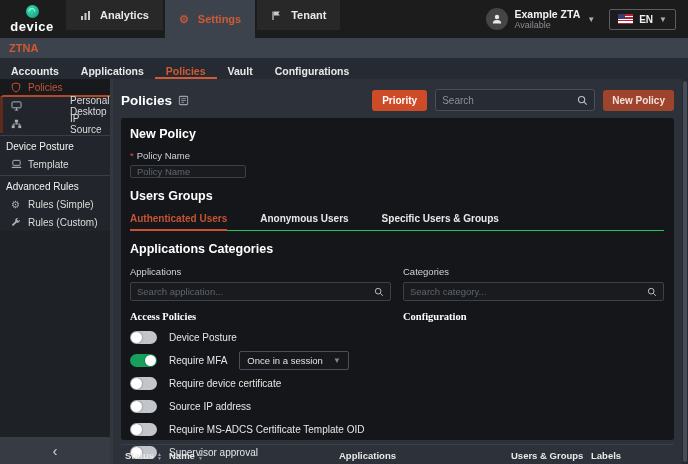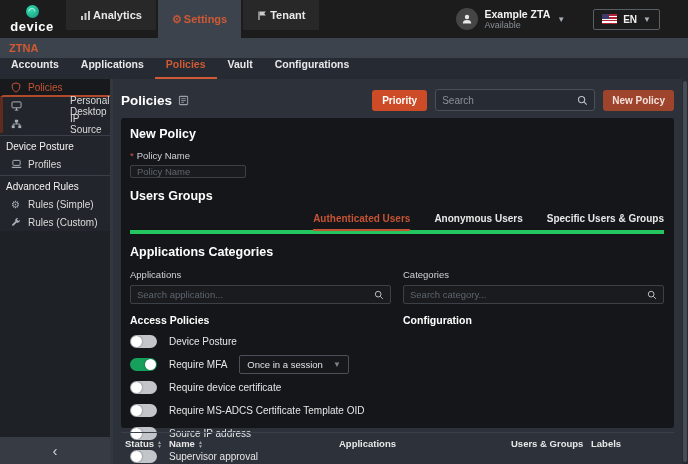--- a/index.html
+++ b/index.html
@@ -8,42 +8,42 @@
   .app { width:688px; height:464px; display:flex; flex-direction:column; position:relative; }
 
   
   .topbar { height:38px; background:#1c1c1c; display:flex; align-items:flex-start; flex:none; }
   .logo { width:64px; height:38px; display:flex; flex-direction:column; align-items:center; justify-content:center; gap:1px; }
   .logo-mark { width:13px; height:13px; border-radius:50%;
                background:radial-gradient(circle at 35% 35%, #35e0b0, #148f7a);
                display:flex; align-items:center; justify-content:center;
                color:#fff; font-size:9px; line-height:9px; }
   .logo-text { color:#fff; font-weight:bold; font-size:13px; letter-spacing:.5px; }
-  .tab { height:30px; display:flex; align-items:center; gap:2px; padding:0 14px;
+  .tab { height:30px; display:flex; align-items:center; gap:9px; padding:0 14px;
          background:#282828; color:#e8e8e8; font-size:11px; font-weight:bold; margin-left:2px; cursor:pointer; }
   .tab .ticon { font-size:11px; opacity:.85; display:flex; }
   .tab.active { height:38px; background:#3d434d; color:#cf5a33; }
-  .topbar-right { margin-left:auto; display:flex; align-items:center; gap:28px; padding-right:28px; height:38px; }
+  .topbar-right { margin-left:auto; display:flex; align-items:center; gap:14px; padding-right:12px; height:38px; }
   .userbox { display:flex; align-items:center; gap:7px; cursor:pointer; }
   .avatar { width:22px; height:22px; border-radius:50%; background:#454545; display:flex; align-items:center; justify-content:center; }
   .uname { color:#f2f2f2; font-size:10.5px; font-weight:bold; line-height:12px; }
   .ustatus { color:#8a8f96; font-size:9px; line-height:10px; }
   .chev { color:#aab0b8; font-size:8px; }
   .langbox { display:flex; align-items:center; gap:6px; border:1px solid #5a5f66; border-radius:2px;
              padding:4px 8px; cursor:pointer; }
   .flag { width:15px; height:10px; position:relative; flex:none;
           background:repeating-linear-gradient(#b22234 0 1.5px, #fff 1.5px 3px); }
   .flag::before { content:""; position:absolute; left:0; top:0; width:7px; height:5px; background:#3c3b6e; }
   .langcode { color:#f0f0f0; font-size:10px; font-weight:bold; }
 
   
   .ztna { height:20px; background:#3d434d; display:flex; align-items:center; padding-left:9px;
           color:#cf5a33; font-size:11px; font-weight:bold; flex:none;text-align:right; }
   .subnav { height:21px; background:#262b33; display:flex; align-items:flex-end; flex:none; }
-  .subnav-item { padding:0 11px 7px; font-size:10.5px; font-weight:bold; color:#e8e8e8;
+  .subnav-item { padding:0 11px 0; font-size:10.5px; font-weight:bold; color:#e8e8e8;
                  border-bottom:2px solid transparent; cursor:pointer; }
   .subnav-item.active { color:#cf5a33; border-bottom-color:#cf5a33; }
 
   
   .content { flex:1; display:flex; position:relative; min-height:0; }
   .vscroll { position:absolute; right:0; top:0; bottom:0; width:6px; background:#272b31; }
   .vscroll-thumb { position:absolute; left:1px; right:1px; top:2px; bottom:2px; background:#474d56; border-radius:3px; }
 
   
   .sidebar { width:113px; background:#22252b; display:flex; flex-direction:column; flex:none; border-right:3px solid #33383f; }
@@ -79,47 +79,47 @@
   
   .panel { flex:1; margin-top:5px; margin-bottom:4px; background:#141619; border-radius:3px;
            padding:9px 10px 8px 9px; display:flex; flex-direction:column; min-height:0; }
   .h1 { color:#fff; font-size:12.5px; font-weight:bold; }
   .field-label { display:flex; gap:3px; color:#cfd3d8; font-size:9.5px; margin-top:9px; }
   .req { color:#d9534f; }
   .text-input { width:116px; height:18px; margin-top:4px; background:#191b1f; border:1px solid #3c4147;
                 border-radius:2px; color:#dfe3e6; font-size:9.5px; font-family:inherit; padding:0 6px; outline:none; }
   .text-input::placeholder { color:#5f666e; }
   .sec-h { color:#fff; font-size:12.5px; font-weight:bold; margin-top:11px; }
-  .ptabs { display:flex; gap:24px; border-bottom:4px solid #22c55e; margin-top:8px;justify-content:flex-end; }
+  .ptabs { display:flex; gap:33px; border-bottom:1px solid #22c55e; margin-top:8px; }
   .ptab { font-size:10px; font-weight:bold; color:#e8e8e8; padding:2px 0 5px;
           border-bottom:2px solid transparent; margin-bottom:-1px; cursor:pointer; }
   .ptab.active { color:#c65333; border-bottom-color:#c65333; }
   .twocol { display:grid; grid-template-columns:1fr 1fr; column-gap:12px; }
   .col-label { color:#cfd3d8; font-size:9.5px; margin-top:10px; }
   .col-search { height:19px; margin-top:5px; border:1px solid #3c4147; border-radius:2px; background:#191b1f;
                 display:flex; align-items:center; padding:0 6px; }
   .col-search input { flex:1; background:transparent; border:none; outline:none; color:#dfe3e6;
                       font-size:9.5px; font-family:inherit; min-width:0; }
   .col-search input::placeholder { color:#5f666e; }
-  .mini-h { color:#fff; font-size:10.5px; font-weight:bold; margin-top:10px; }
+  .mini-h { color:#fff; font-size:10.5px; font-weight:bold; margin-top:10px;font-family:Liberation Serif, serif; }
   .toggles { margin-top:8px; display:flex; flex-direction:column; gap:9px; }
   .trow { display:flex; align-items:center; gap:12px; height:14px; }
   .switch { width:27px; height:13px; border-radius:7px; background:#c2c5c9; position:relative;
             cursor:pointer; flex:none; }
   .switch::after { content:""; position:absolute; top:1px; left:1px; width:11px; height:11px;
                    border-radius:50%; background:#fff; box-shadow:0 0 2px rgba(0,0,0,.5); }
   .switch.on { background:#16a05c; }
   .switch.on::after { left:auto; right:1px; }
   .tlabel { color:#e6e6e6; font-size:10px; }
   .select { display:flex; align-items:center; gap:10px; border:1px solid #4a5059; border-radius:2px;
             height:19px; padding:0 7px; color:#dfe3e6; font-size:9.5px; cursor:pointer; background:#16181c; }
   .select .chev { font-size:8px; color:#7d838c; }
 
   
-  .table-head { height:32px; flex:none; position:relative; border-top:1px solid #3a4049;
+  .table-head { height:20px; flex:none; position:relative; border-top:1px solid #3a4049;
                 color:#e8e8e8; font-size:9.5px; font-weight:bold; }
   .th { position:absolute; top:5px; display:flex; align-items:center; gap:3px; }
   .sort { display:flex; flex-direction:column; line-height:4px; font-size:5px; color:#9aa0a8; cursor:pointer; }
   svg { display:block; }
 </style>
 </head>
 <body>
 
 <div class="app">
 
@@ -218,21 +218,21 @@
       </div>
       <div class="side-div"></div>
       <div class="side-section">Device Posture</div>
       <div class="side-item">
         <span class="sicon">
           <svg width="11" height="10" viewBox="0 0 12 11">
               <rect x="2" y="1.5" width="8" height="5.5" rx="0.8" fill="none" stroke="currentColor" stroke-width="1.1"></rect>
               <path d="M0.8 9.2h10.4" stroke="currentColor" stroke-width="1.3"></path>
             </svg>
         </span>
-        <span>Profiles</span>
+        <span>Template</span>
       </div>
       <div class="side-div"></div>
       <div class="side-section">Advanced Rules</div>
       <div class="side-item">
         <span class="sicon">⚙</span>
         <span>Rules (Simple)</span>
       </div>
       <div class="side-item">
         <span class="sicon">
           <svg width="10" height="10" viewBox="0 0 12 12">
@@ -334,25 +334,25 @@
               <span>Once in a session</span>
               <span class="chev">▼</span>
             </div>
           </div>
           <div class="trow">
             <div class="switch"></div>
             <span class="tlabel">Require device certificate</span>
           </div>
           <div class="trow">
             <div class="switch"></div>
+            <span class="tlabel">Source IP address</span>
+          </div>
+          <div class="trow">
+            <div class="switch"></div>
             <span class="tlabel">Require MS-ADCS Certificate Template OID</span>
-          </div>
-          <div class="trow">
-            <div class="switch"></div>
-            <span class="tlabel">Source IP address</span>
           </div>
           <div class="trow">
             <div class="switch"></div>
             <span class="tlabel">Supervisor approval</span>
           </div>
 
         </div>
 
       </div>
 

